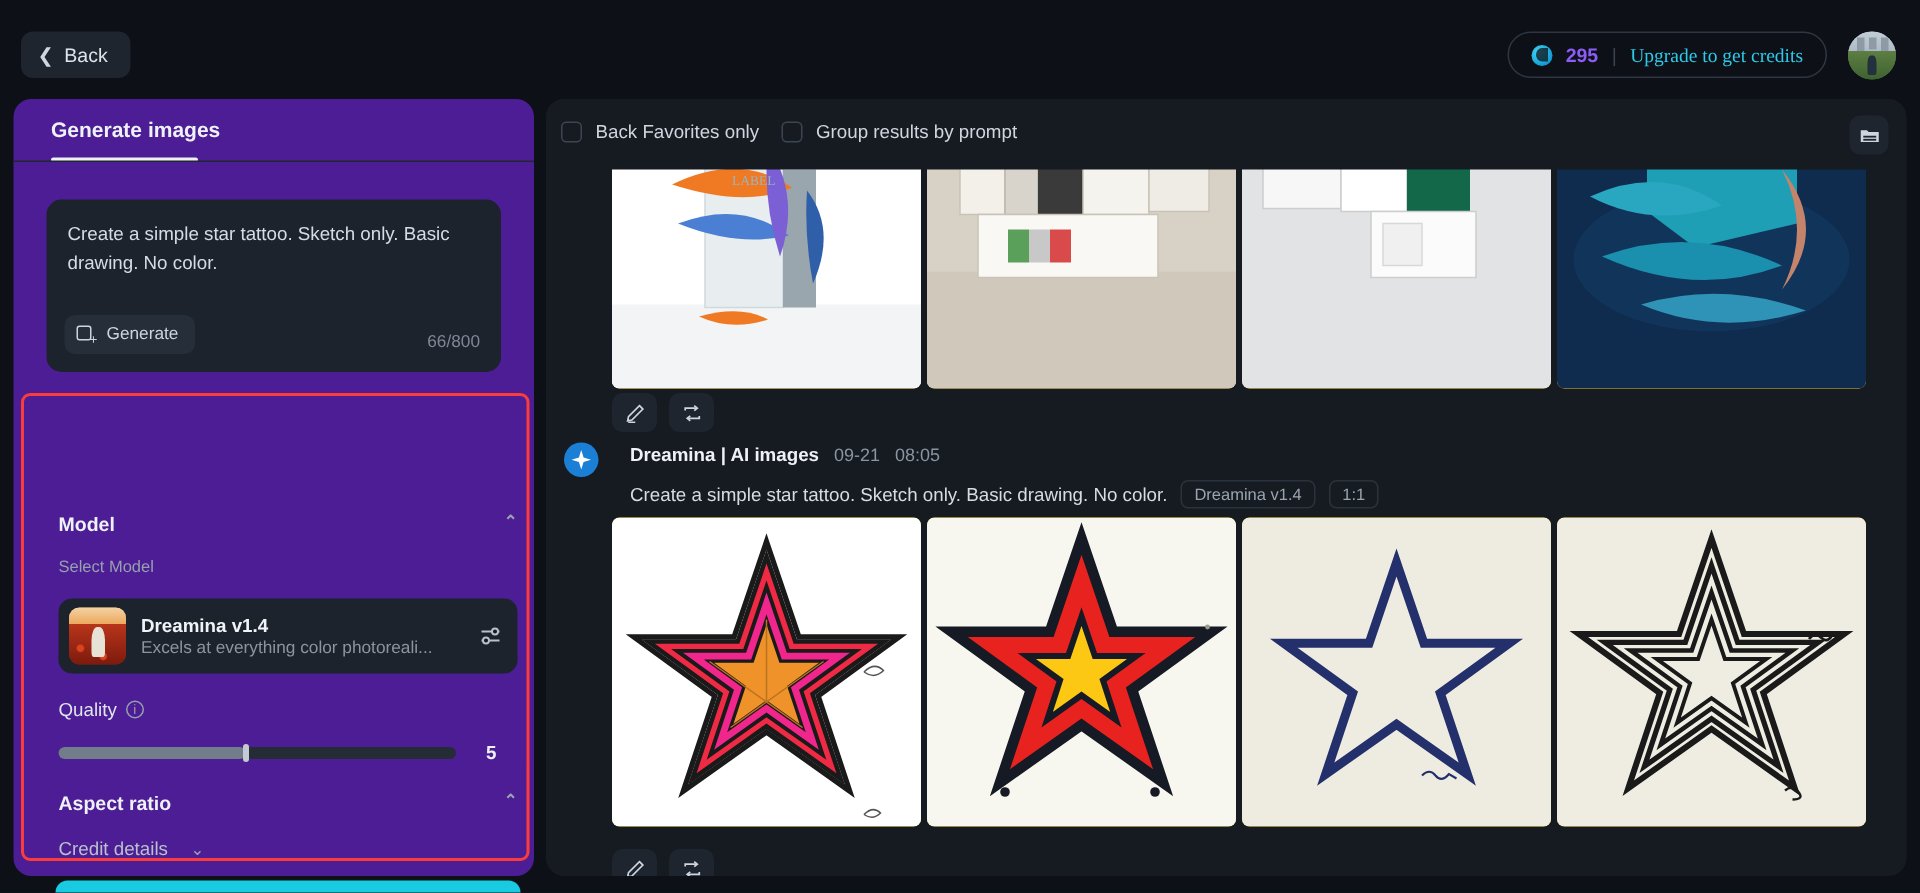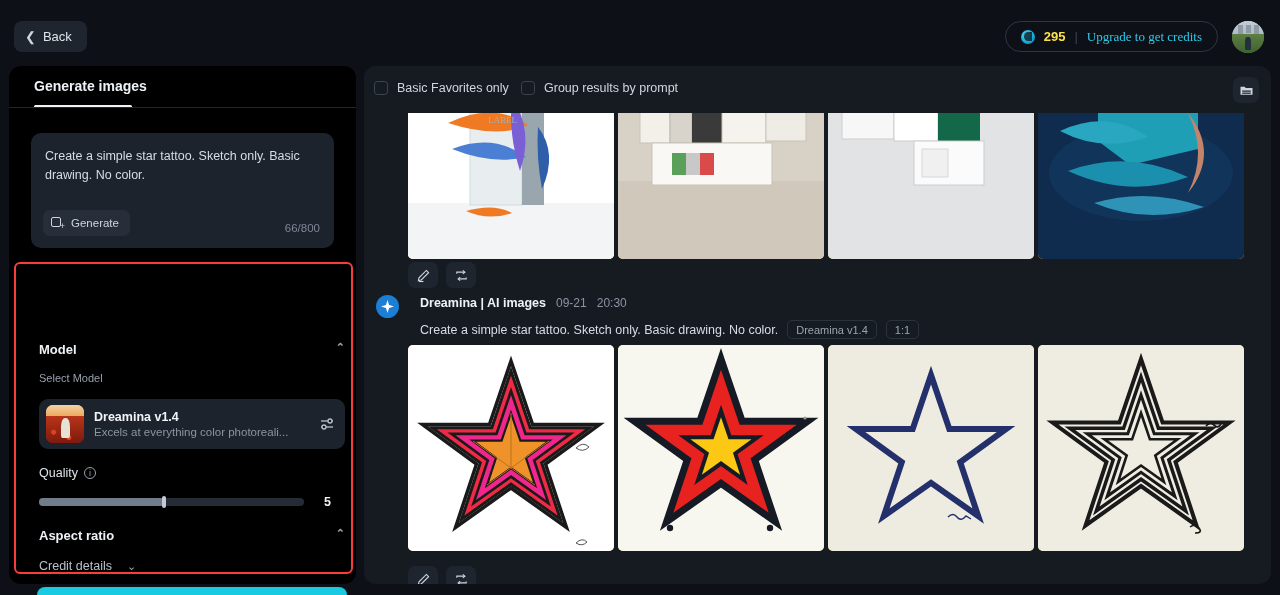--- a/index.html
+++ b/index.html
@@ -34,21 +34,21 @@
   .coin {
     width: 14px; height: 14px; border-radius: 50%;
     background: radial-gradient(circle at 35% 35%, #49d6f5 0%, #16a5d8 60%, #0f7fb5 100%);
     position: relative; flex: none;
   }
   .coin::after {
     content: ""; position: absolute; left: 3px; top: 2.5px;
     width: 8px; height: 9px; border-radius: 50% 0 0 50%;
     background: #0d1117; opacity: .75;
   }
-  #credits-count { color: #fde047; font-size: 13px; font-weight: bold; }
+  #credits-count { color: #8b5cf6; font-size: 13px; font-weight: bold; }
   #credits-sep { color: #3a4450; font-size: 13px; }
   #upgrade-link { color: #2ec9e8; font-size: 13px; font-family: Liberation Serif, serif; }
 
   #avatar {
     position: absolute; right: 16px; top: 21px;
     width: 32px; height: 32px; border-radius: 50%;
     overflow: hidden; cursor: pointer;
     background: linear-gradient(#b9c4cf 0%, #9fb0bd 38%, #6c8a4e 40%, #4e7a38 100%);
     position: absolute;
   }
@@ -56,21 +56,21 @@
     background: linear-gradient(#c3cdd6, #aebbc6); }
   #avatar .bldg { position:absolute; top:14%; width:5px; background:#8e9aa6; }
   #avatar .grass { position:absolute; left:0; top:42%; width:100%; height:58%;
     background: linear-gradient(#5d7f42, #3f6130); }
   #avatar .person { position:absolute; left:42%; top:50%; width:17%; height:40%;
     background:#22313d; border-radius:40% 40% 20% 20%; }
 
   
   #left-panel {
     position: absolute; left: 9px; top: 66px; width: 347px; height: 518px;
-    background: #000000; border-radius: 12px;
+    background: #4c1d95; border-radius: 12px;
   }
   #tabrow { position: absolute; left: 0; top: 0; width: 100%; height: 51px; }
   #tab-generate {
     position: absolute; left: 25px; top: 12px;
     color: #eef2f6; font-size: 14px; font-weight: bold; cursor: pointer;
   }
   #tab-underline {
     position: absolute; left: 25px; top: 39px; width: 98px; height: 2.5px;
     background: #eef2f6; border-radius: 2px;
   }
@@ -447,21 +447,21 @@
       </div>
     </div>
 
     <div id="result-header">
       <div id="dreamina-badge">
         <div class="inner"></div>
       </div>
       <div id="rh-line1">
         <span id="rh-title">Dreamina | AI images</span>
         <span id="rh-date">09-21</span>
-        <span id="rh-time">20:30</span>
+        <span id="rh-time">08:05</span>
       </div>
       <div id="rh-line2">
         <span id="rh-prompt">Create a simple star tattoo. Sketch only. Basic drawing. No color.</span>
         <span class="chip">Dreamina v1.4</span>
         <span class="chip">1:1</span>
       </div>
     </div>
 
     <div class="img-row" id="row-results">
 
@@ -535,21 +535,21 @@
           <path d="M6.6 9.8 L4.4 11.6 L6.6 13.4" fill="none" stroke="#cdd5de" stroke-width="1.2"></path>
         </svg>
       </div>
     </div>
 
   </div>
 
   <div id="right-toolbar">
     <div class="cb-wrap" id="cb-fav">
       <span class="cb-box"></span>
-      <span class="cb-label">Basic Favorites only</span>
+      <span class="cb-label">Back Favorites only</span>
     </div>
     <div class="cb-wrap" id="cb-group">
       <span class="cb-box"></span>
       <span class="cb-label">Group results by prompt</span>
     </div>
     <div id="folder-btn">
       <svg width="15" height="15" viewBox="0 0 16 16">
         <path d="M1.6 4 L6 4 L7.2 5.4 L14.4 5.4 L14.4 12.4 L1.6 12.4 Z" fill="#cdd5de"></path>
         <rect x="3.4" y="8" width="9.2" height="1.3" fill="#1f252e"></rect>
         <rect x="3.4" y="10.2" width="9.2" height="1.3" fill="#1f252e"></rect>

